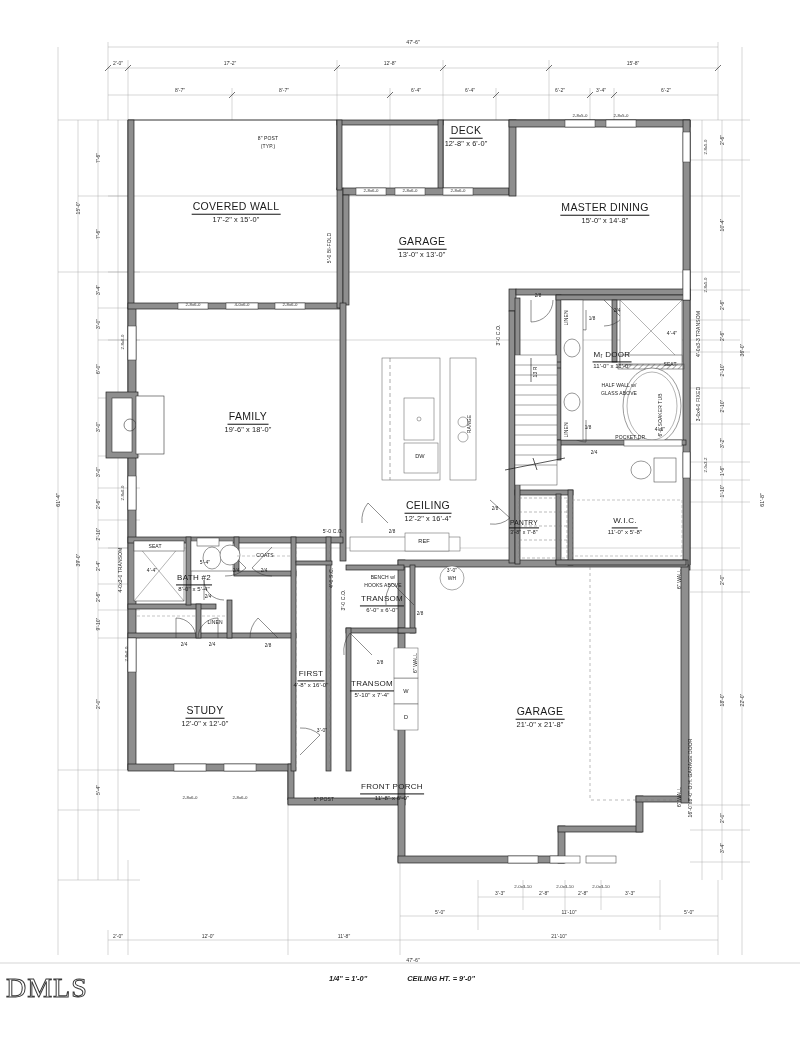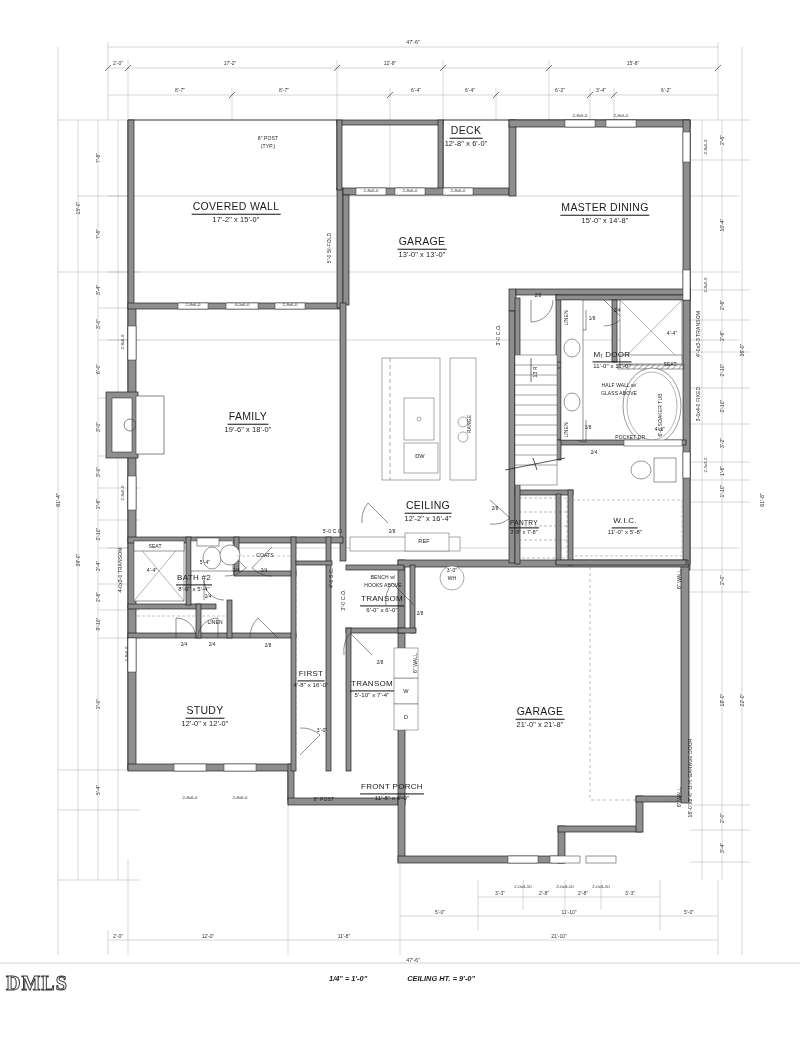--- a/index.html
+++ b/index.html
@@ -43,21 +43,21 @@
       transform:translate(-50%,-50%);}
 
   
   #titleblock{position:absolute;left:247px;top:972px;width:310px;text-align:center;}
   #titleblock .t1{font-size:16.5px;font-weight:bold;font-style:italic;
                   letter-spacing:.6px;border-bottom:2px solid #000;
                   display:inline-block;padding:0 6px 1px;}
   #titleblock .sub{display:flex;justify-content:center;gap:40px;margin-top:2px;}
   #titleblock .sub span{font-size:7.4px;font-weight:bold;font-style:italic;}
 
-  #logo{position:absolute;left:6px;top:972px;font-size:20px;font-weight:bold;
+  #logo{position:absolute;left:6px;top:972px;font-size:28px;font-weight:normal;
         letter-spacing:1px;color:#fff;-webkit-text-stroke:1px #3a3a3a;
         font-family:"Liberation Serif","DejaVu Serif",serif;text-align:right;}
 </style>
 </head>
 <body>
 
 <div id="sheet">
 
 <svg viewBox="0 0 800 1041">
   <defs>

